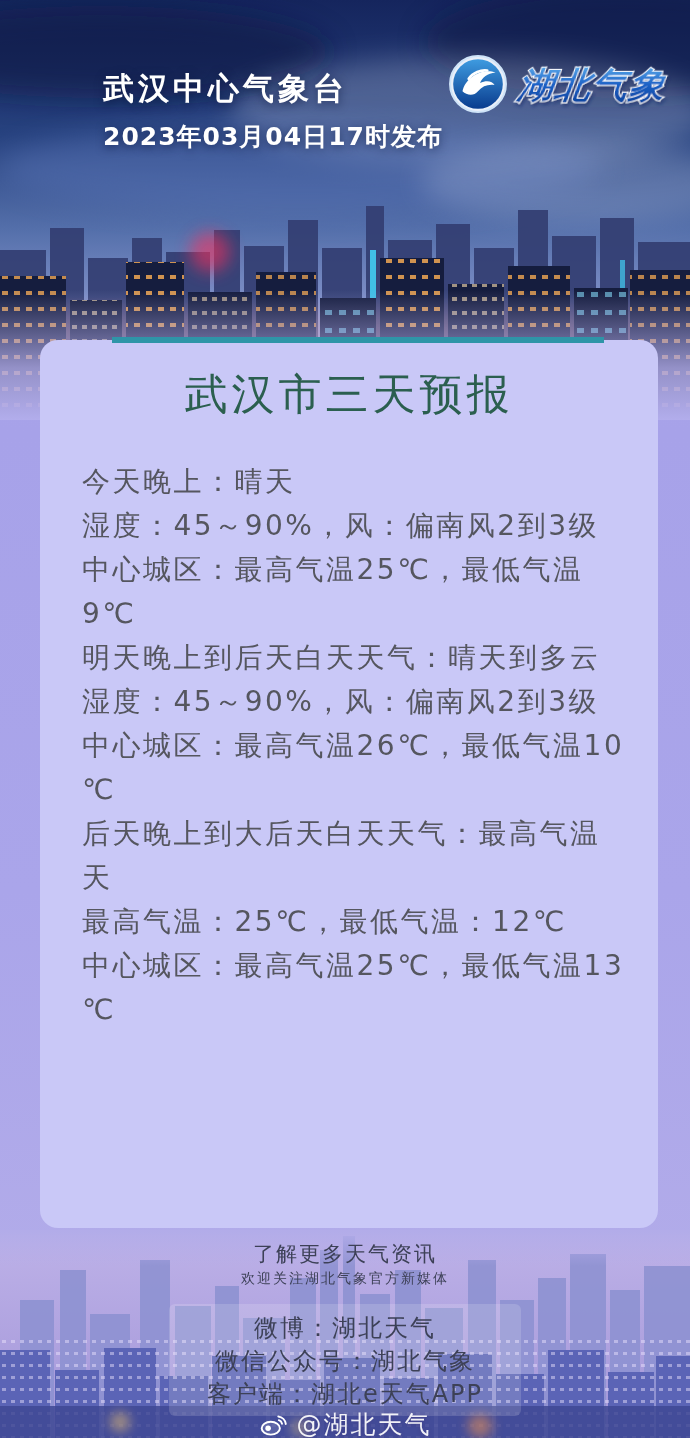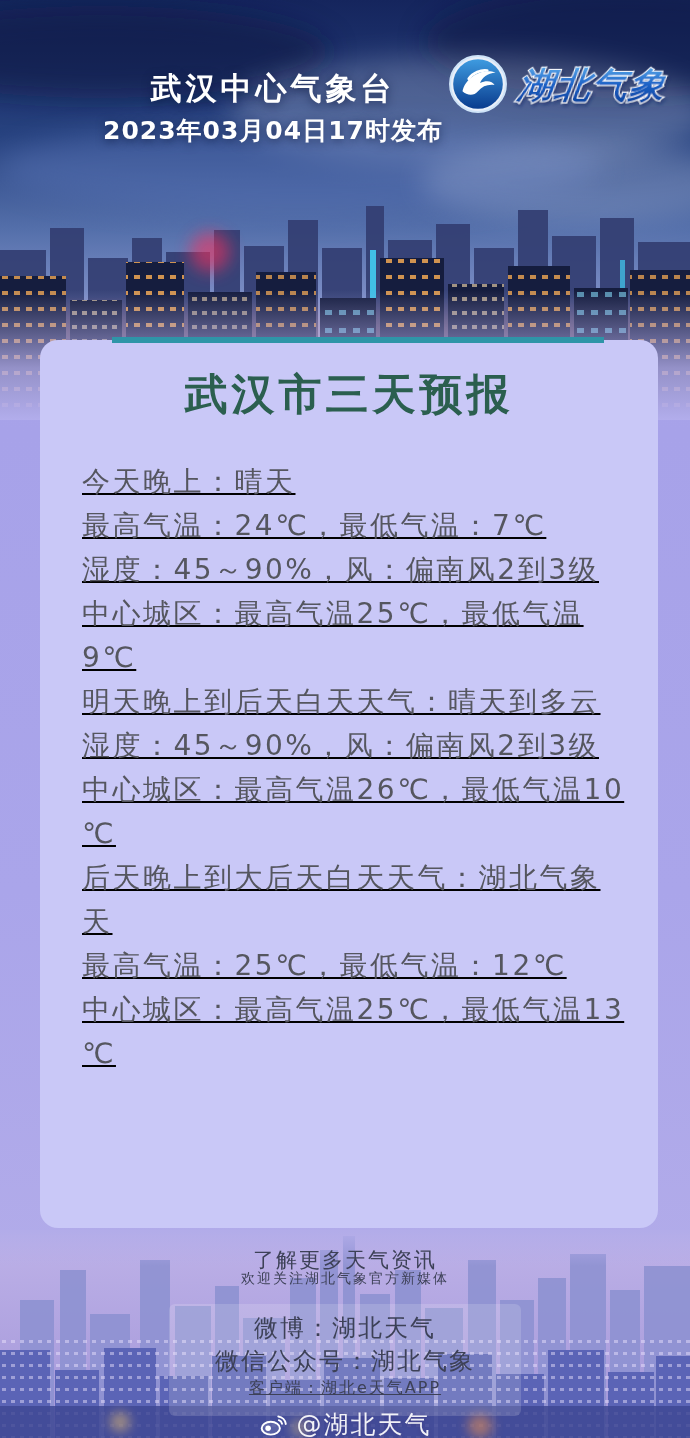--- a/index.html
+++ b/index.html
@@ -8,44 +8,44 @@
     position:relative;width:690px;height:1438px;margin:0 auto;overflow:hidden;
     background:linear-gradient(180deg,#b2adec 0%,#a7a2e9 30%,#aaa5ea 62%,#b5aee9 100%);
     font-family:"DejaVu Sans",sans-serif;
   }
   
   .header-photo{position:absolute;top:0;left:0;width:690px;height:420px;}
   .header-photo svg{display:block;}
   
   .header-text{position:absolute;top:68px;left:103px;color:#ffffff;
     text-shadow:0 2px 10px rgba(8,18,56,.65);}
-  .station{font-size:31px;font-weight:bold;letter-spacing:4px;text-align:center;}
-  .issue{font-size:25px;font-weight:bold;letter-spacing:1px;margin-top:4px;}
+  .station{font-size:31px;font-weight:bold;letter-spacing:4px;}
+  .issue{font-size:25px;font-weight:bold;letter-spacing:1px;margin-top:10px;}
   
   .logo{position:absolute;top:54px;left:448px;display:flex;align-items:center;gap:4px;}
   
   .card{position:absolute;top:340px;left:40px;width:618px;height:888px;
     background:#c9c8f7;border-radius:18px;}
   .card-accent{position:absolute;top:-3px;left:72px;width:492px;height:6px;background:#2e95a8;}
-  .card-title{margin:26px 0 0 0;text-align:center;font-size:43px;font-weight:bold;
+  .card-title{margin:26px 0 0 0;text-align:center;font-size:43px;font-weight:normal;
     color:#2b5f4f;letter-spacing:4px;}
-  .fc-list{margin:36px 0 0 42px;width:552px;text-decoration:underline;}
+  .fc-list{margin:36px 0 0 42px;width:552px;}
   .fc-line{margin:0;font-size:28px;line-height:44px;color:#55565f;letter-spacing:2.5px;
     white-space:pre-line;}
   
   .footer{position:absolute;top:1230px;left:0;width:690px;height:208px;}
   .footer-photo{position:absolute;inset:0;}
   .f-line{position:absolute;left:0;width:690px;text-align:center;color:#3d4157;}
-  .f-promo1{top:16px;font-size:21px;letter-spacing:2px;}
+  .f-promo1{top:10px;font-size:21px;letter-spacing:2px;}
   .f-promo2{top:40px;font-size:14px;letter-spacing:2px;text-align:center;}
   .f-panel{position:absolute;top:74px;left:50%;transform:translateX(-50%);width:352px;height:112px;
     background:rgba(255,255,255,.15);border-radius:6px;}
   .f-weibo{top:82px;font-size:24px;letter-spacing:2px;}
   .f-wechat{top:115px;font-size:24px;letter-spacing:2px;}
-  .f-app{top:148px;font-size:16px;letter-spacing:2px;text-decoration:underline;}
+  .f-app{top:148px;font-size:24px;letter-spacing:2px;}
   .watermark{position:absolute;top:178px;left:0;width:690px;display:flex;
     align-items:center;justify-content:center;gap:8px;color:rgba(255,255,255,.92);
     font-size:25px;letter-spacing:2px;text-shadow:0 1px 4px rgba(60,40,110,.45);}
 </style>
 </head>
 <body>
 
 <div class="poster">
 
   <div class="header-photo">
@@ -170,28 +170,27 @@
       </defs>
       <text x="10" y="42" font-size="36" font-weight="bold" font-style="italic" letter-spacing="1" fill="url(#lgTxt)" stroke="#ffffff" stroke-width="2" paint-order="stroke" transform="skewX(-8)" filter="url(#txtSh)">湖北气象</text>
     </svg>
   </div>
 
   <div class="card">
     <div class="card-accent"></div>
     <h1 class="card-title">武汉市三天预报</h1>
     <div class="fc-list">
       <p class="fc-line">今天晚上：晴天</p>
-      <p class="fc-line">最高气温：24℃，最低气温：7℃</p>
       <p class="fc-line">湿度：45～90%，风：偏南风2到3级</p>
       <p class="fc-line">中心城区：最高气温25℃，最低气温9℃</p>
       <p class="fc-line">明天晚上到后天白天天气：晴天到多云</p>
       <p class="fc-line">湿度：45～90%，风：偏南风2到3级</p>
       <p class="fc-line">中心城区：最高气温26℃，最低气温10
 ℃</p>
-      <p class="fc-line">后天晚上到大后天白天天气：湖北气象
+      <p class="fc-line">后天晚上到大后天白天天气：最高气温
 天</p>
       <p class="fc-line">最高气温：25℃，最低气温：12℃</p>
       <p class="fc-line">中心城区：最高气温25℃，最低气温13
 ℃</p>
     </div>
   </div>
 
   <div class="footer">
     <div class="footer-photo">
       <svg width="690" height="208" viewBox="0 0 690 208">

